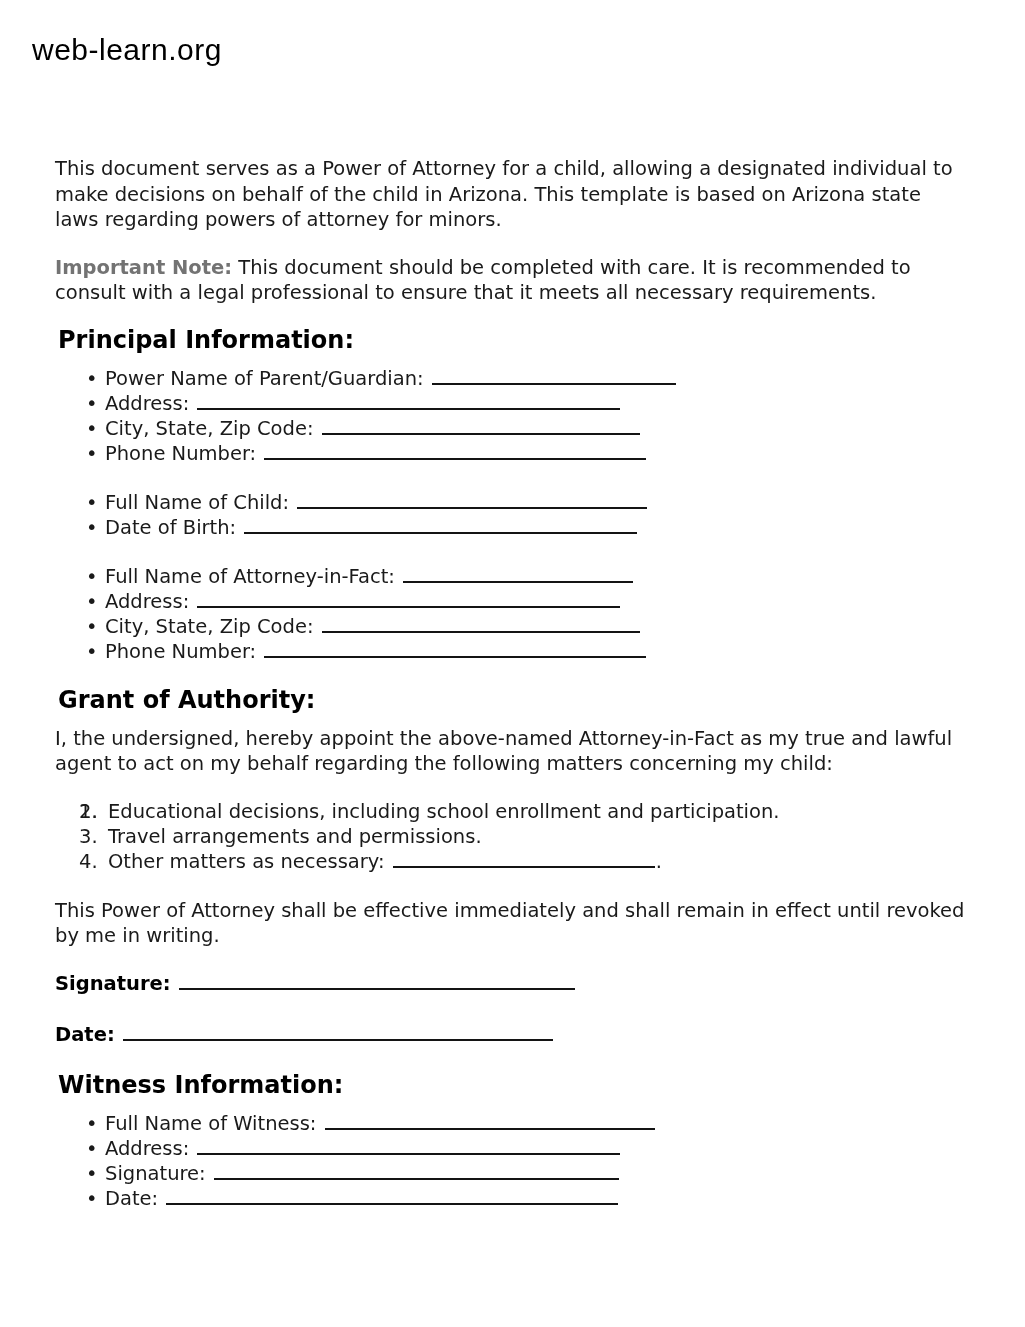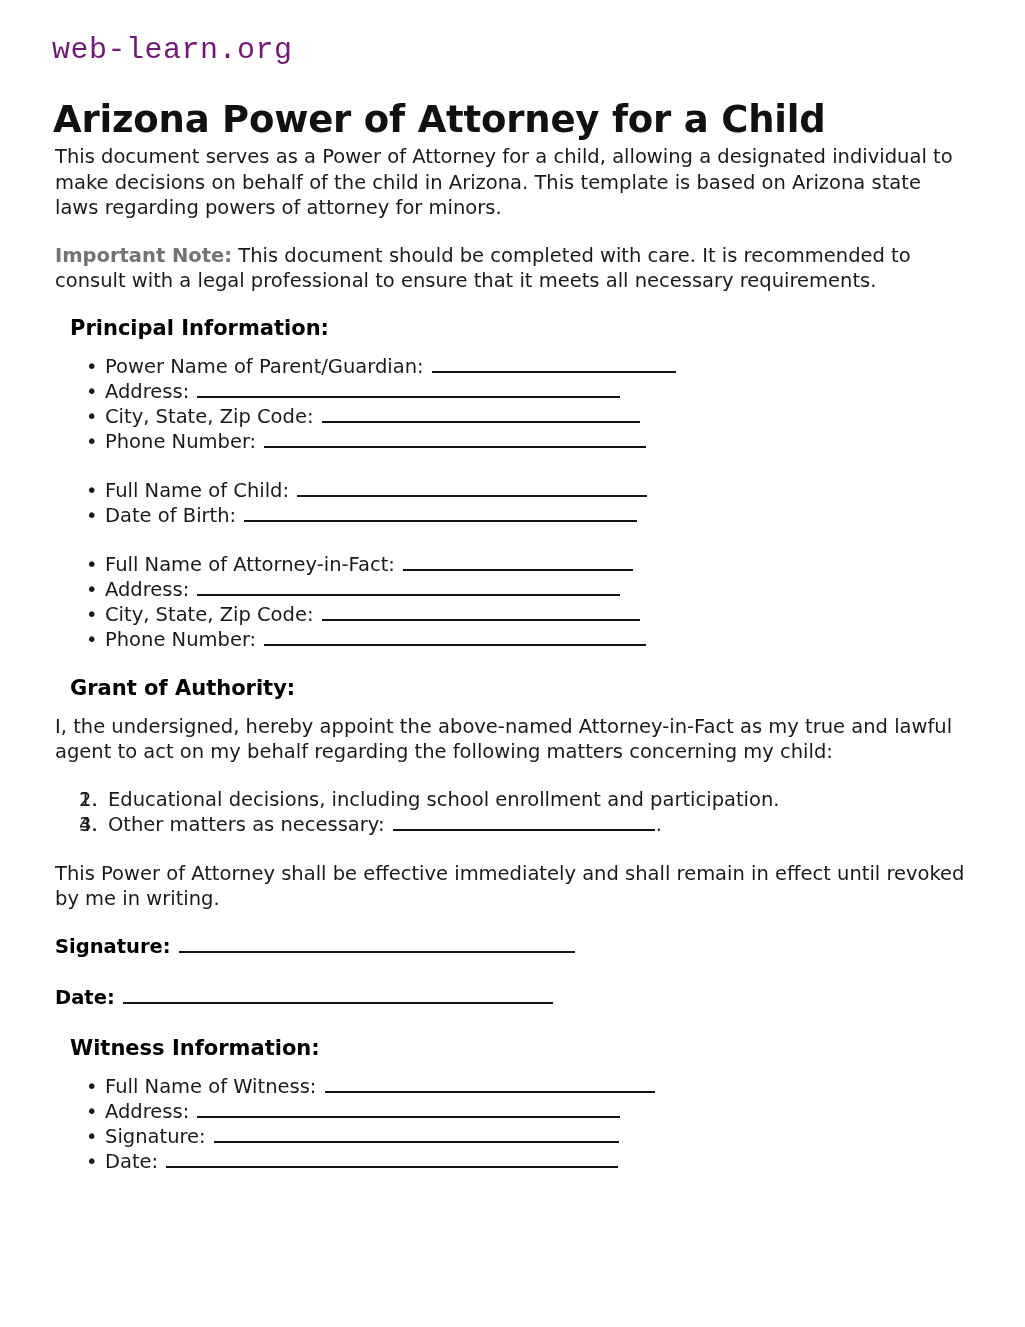--- a/index.html
+++ b/index.html
@@ -23,63 +23,62 @@
     padding: 0;
     overflow: hidden;
     background: #ffffff;
   }
 
   
   .brand {
     position: absolute;
     left: 32px;
     top: 35px;
-    font-family: Liberation Mono, monospace;
+    font-family: Liberation Sans, sans-serif;
     font-size: 30px;
     letter-spacing: 0.5px;
-    color: #701a75;
+    color: #000000;
     font-weight: 400;
     line-height: 1;
     white-space: nowrap;
-    margin-left: 20px;
   }
   .doc-title {
     position: absolute;
     left: 53px;
     top: 74px;
     font-family: "DejaVu Sans", sans-serif;
     font-weight: bold;
     font-size: 37px;
     line-height: 1.12;
     letter-spacing: -0.2px;
     color: #111111;
     white-space: nowrap;
   }
 
   
   .content {
     position: absolute;
     left: 0;
-    top: 144px;
+    top: 156px;
     width: 1025px;
   }
   .para {
     margin: 0 0 22px 0;
     padding: 0 55px 0 55px;
     font-size: 19.5px;
     line-height: 25.5px;
     color: #1a1a1a;
     max-width: 975px;
   }
   .para b, .para strong { font-weight: bold; color: #737373; }
 
   h2.section {
-    margin: 0 0 14px 15px;
+    margin: 0 0 14px 3px;
     padding: 0 55px;
-    font-size: 21px;
+    font-size: 24px;
     font-weight: bold;
     line-height: 24px;
     color: #000000;
   }
 
   ul.fields, ol.grants {
     margin: 0 0 24px 0;
     padding: 0;
     list-style: none;
   }
@@ -131,21 +130,20 @@
     white-space: nowrap;
   }
   .sigline .siglabel { font-weight: bold; color: #000; }
 </style>
 </head>
 <body>
 
 <div class="page">
 
   <div class="brand">web-learn.org</div>
-  <h1 class="doc-title">Arizona Power of Attorney for a Child</h1>
 
   <div class="content">
 
     <p class="para">This document serves as a Power of Attorney for a child, allowing a designated individual to make decisions on behalf of the child in Arizona. This template is based on Arizona state laws regarding powers of attorney for minors.</p>
 
     <p class="para">
       <b>Important Note:</b><span> This document should be completed with care. It is recommended to consult with a legal professional to ensure that it meets all necessary requirements.</span>
     </p>
 
     <h2 class="section">Principal Information:</h2>
@@ -166,21 +164,21 @@
         <li><span class="dot">•</span><span class="label">Address: </span><span class="blank" style="width: 423px;"></span></li>
         <li><span class="dot">•</span><span class="label">City, State, Zip Code: </span><span class="blank" style="width: 318px;"></span></li>
         <li><span class="dot">•</span><span class="label">Phone Number: </span><span class="blank" style="width: 382px;"></span></li>
       </ul>
 
     <h2 class="section">Grant of Authority:</h2>
     <p class="para">I, the undersigned, hereby appoint the above-named Attorney-in-Fact as my true and lawful agent to act on my behalf regarding the following matters concerning my child:</p>
     <ol class="grants">
         <li><span class="num">1.</span></li>
         <li><span class="num">2.</span><span class="label">Educational decisions, including school enrollment and participation.</span></li>
-        <li><span class="num">3.</span></li>
+        <li><span class="num">3.</span><span class="label">Travel arrangements and permissions.</span></li>
         <li><span class="num">4.</span><span class="label">Other matters as necessary: </span><span class="blank" style="width: 262px;"></span><span>.</span></li>
       </ol>
 
     <p class="para">This Power of Attorney shall be effective immediately and shall remain in effect until revoked by me in writing.</p>
 
     <div>
         <div class="sigline"><span class="siglabel">Signature: </span><span class="blank" style="width: 396px;"></span></div>
         <div class="sigline"><span class="siglabel">Date: </span><span class="blank" style="width: 430px;"></span></div>
       </div>
 

